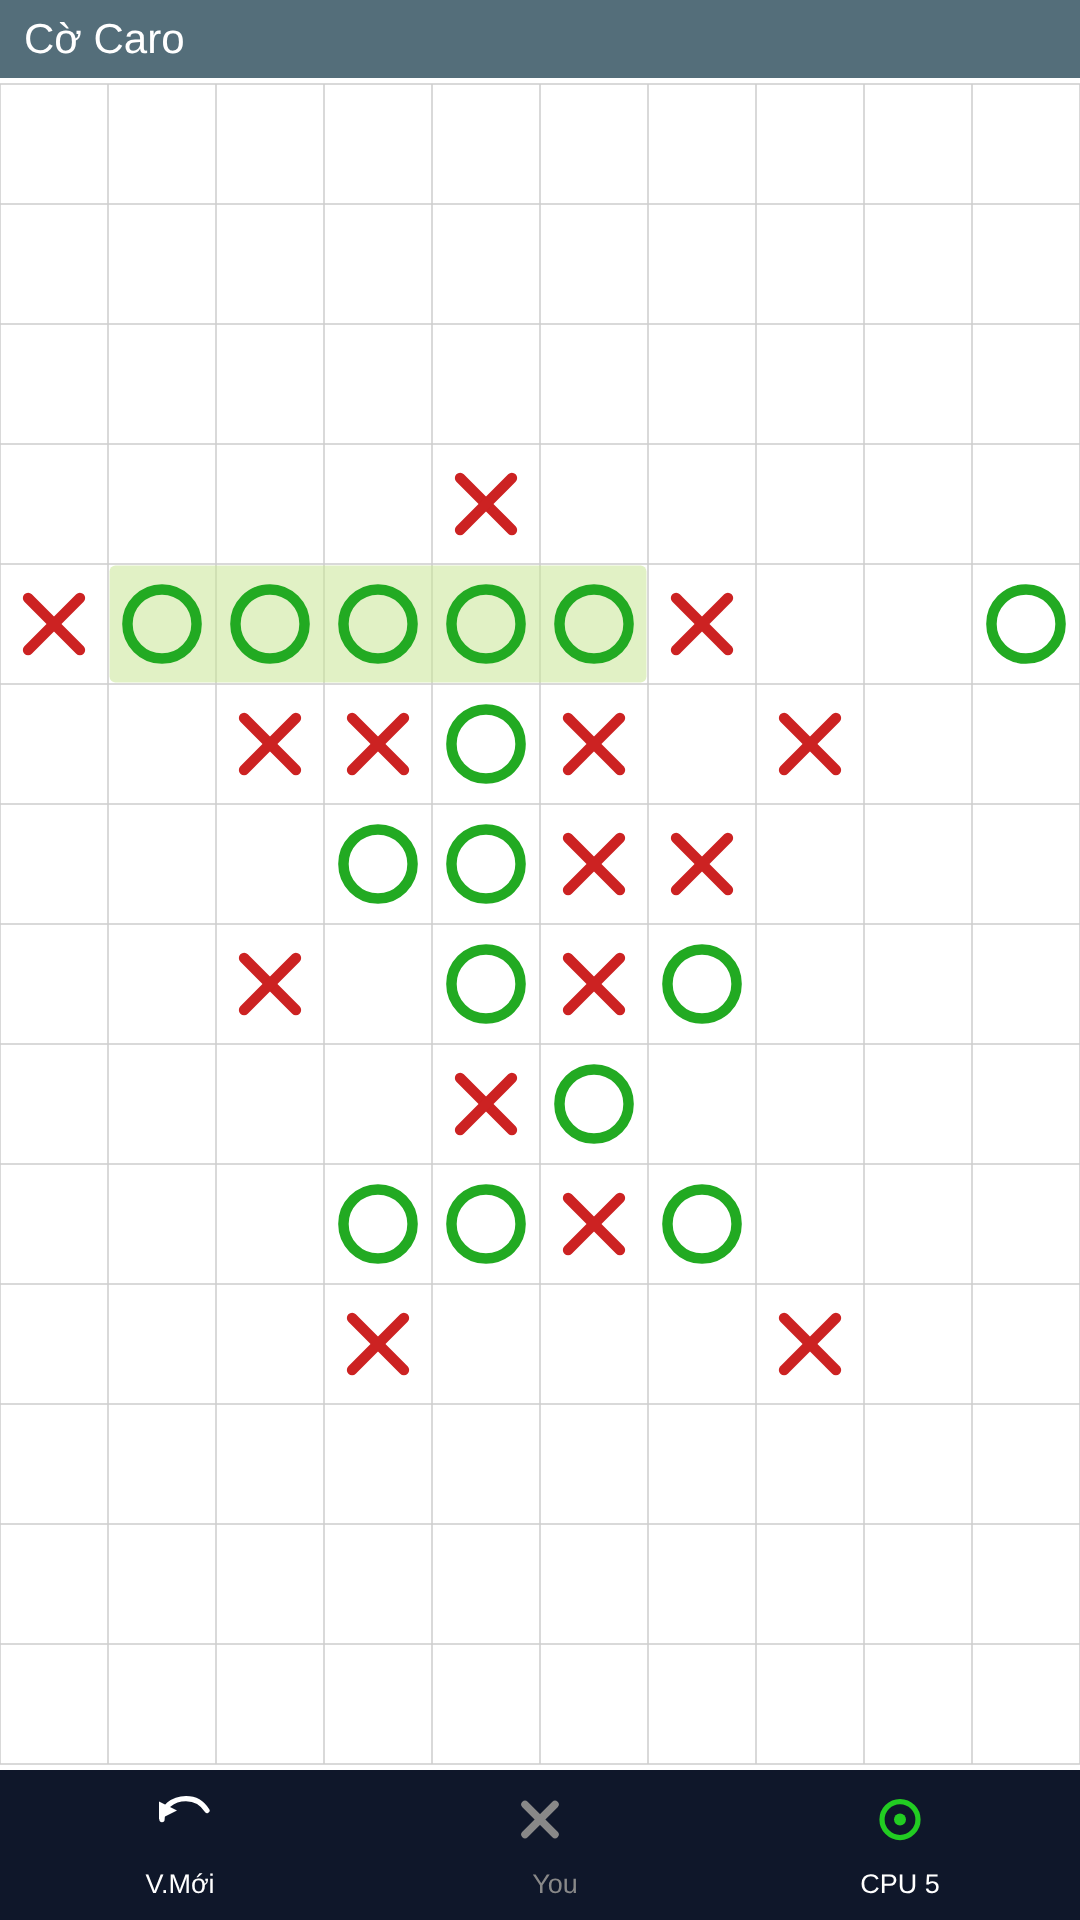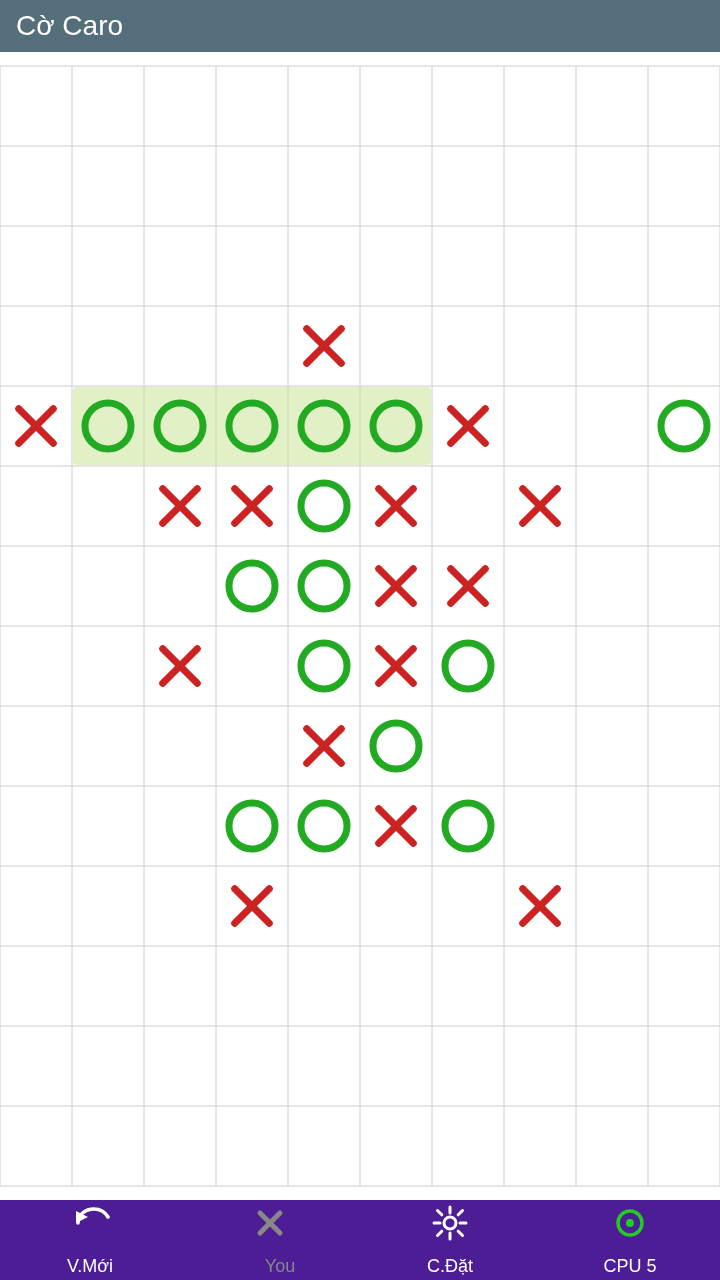--- a/index.html
+++ b/index.html
@@ -27,22 +27,22 @@
     
     #game-board {
       flex: 1;
       position: relative;
       background: #fff;
       overflow: hidden;
     }
 
     
     #toolbar {
-      height: 80px;
-      background: #4c1d95;
+      height: 100px;
+      background: #0f172a;
       display: flex;
       align-items: center;
       justify-content: space-around;
     }
 
     .toolbar-item {
       display: flex;
       flex-direction: column;
       align-items: center;
       color: white;
@@ -170,25 +170,18 @@
     </div>
     <div class="toolbar-item inactive">
       <span class="icon"><svg width="40" height="40" viewBox="0 0 40 40">
           <line x1="10" y1="10" x2="30" y2="30" stroke="#888" stroke-width="5" stroke-linecap="round"></line>
           <line x1="30" y1="10" x2="10" y2="30" stroke="#888" stroke-width="5" stroke-linecap="round"></line>
         </svg></span>
       <span class="label" style="color: rgb(136, 136, 136); margin-left: 20px;">You</span>
     </div>
     <div class="toolbar-item">
       <span class="icon"><svg width="40" height="40" viewBox="0 0 40 40">
-          <circle cx="20" cy="20" r="6" stroke="white" stroke-width="3" fill="none"></circle>
-          <path d="M20 4 L20 10 M20 30 L20 36 M4 20 L10 20 M30 20 L36 20 M7.5 7.5 L11.8 11.8 M28.2 28.2 L32.5 32.5 M32.5 7.5 L28.2 11.8 M11.8 28.2 L7.5 32.5" stroke="white" stroke-width="3" stroke-linecap="round"></path>
-        </svg></span>
-      <span class="label">C.Đặt</span>
-    </div>
-    <div class="toolbar-item">
-      <span class="icon"><svg width="40" height="40" viewBox="0 0 40 40">
           <circle cx="20" cy="20" r="12" stroke="#22cc22" stroke-width="3.5" fill="none"></circle>
           <circle cx="20" cy="20" r="4" fill="#22cc22"></circle>
         </svg></span>
       <span class="label">CPU 5</span>
     </div>
   </div>
 
 </body></html>

